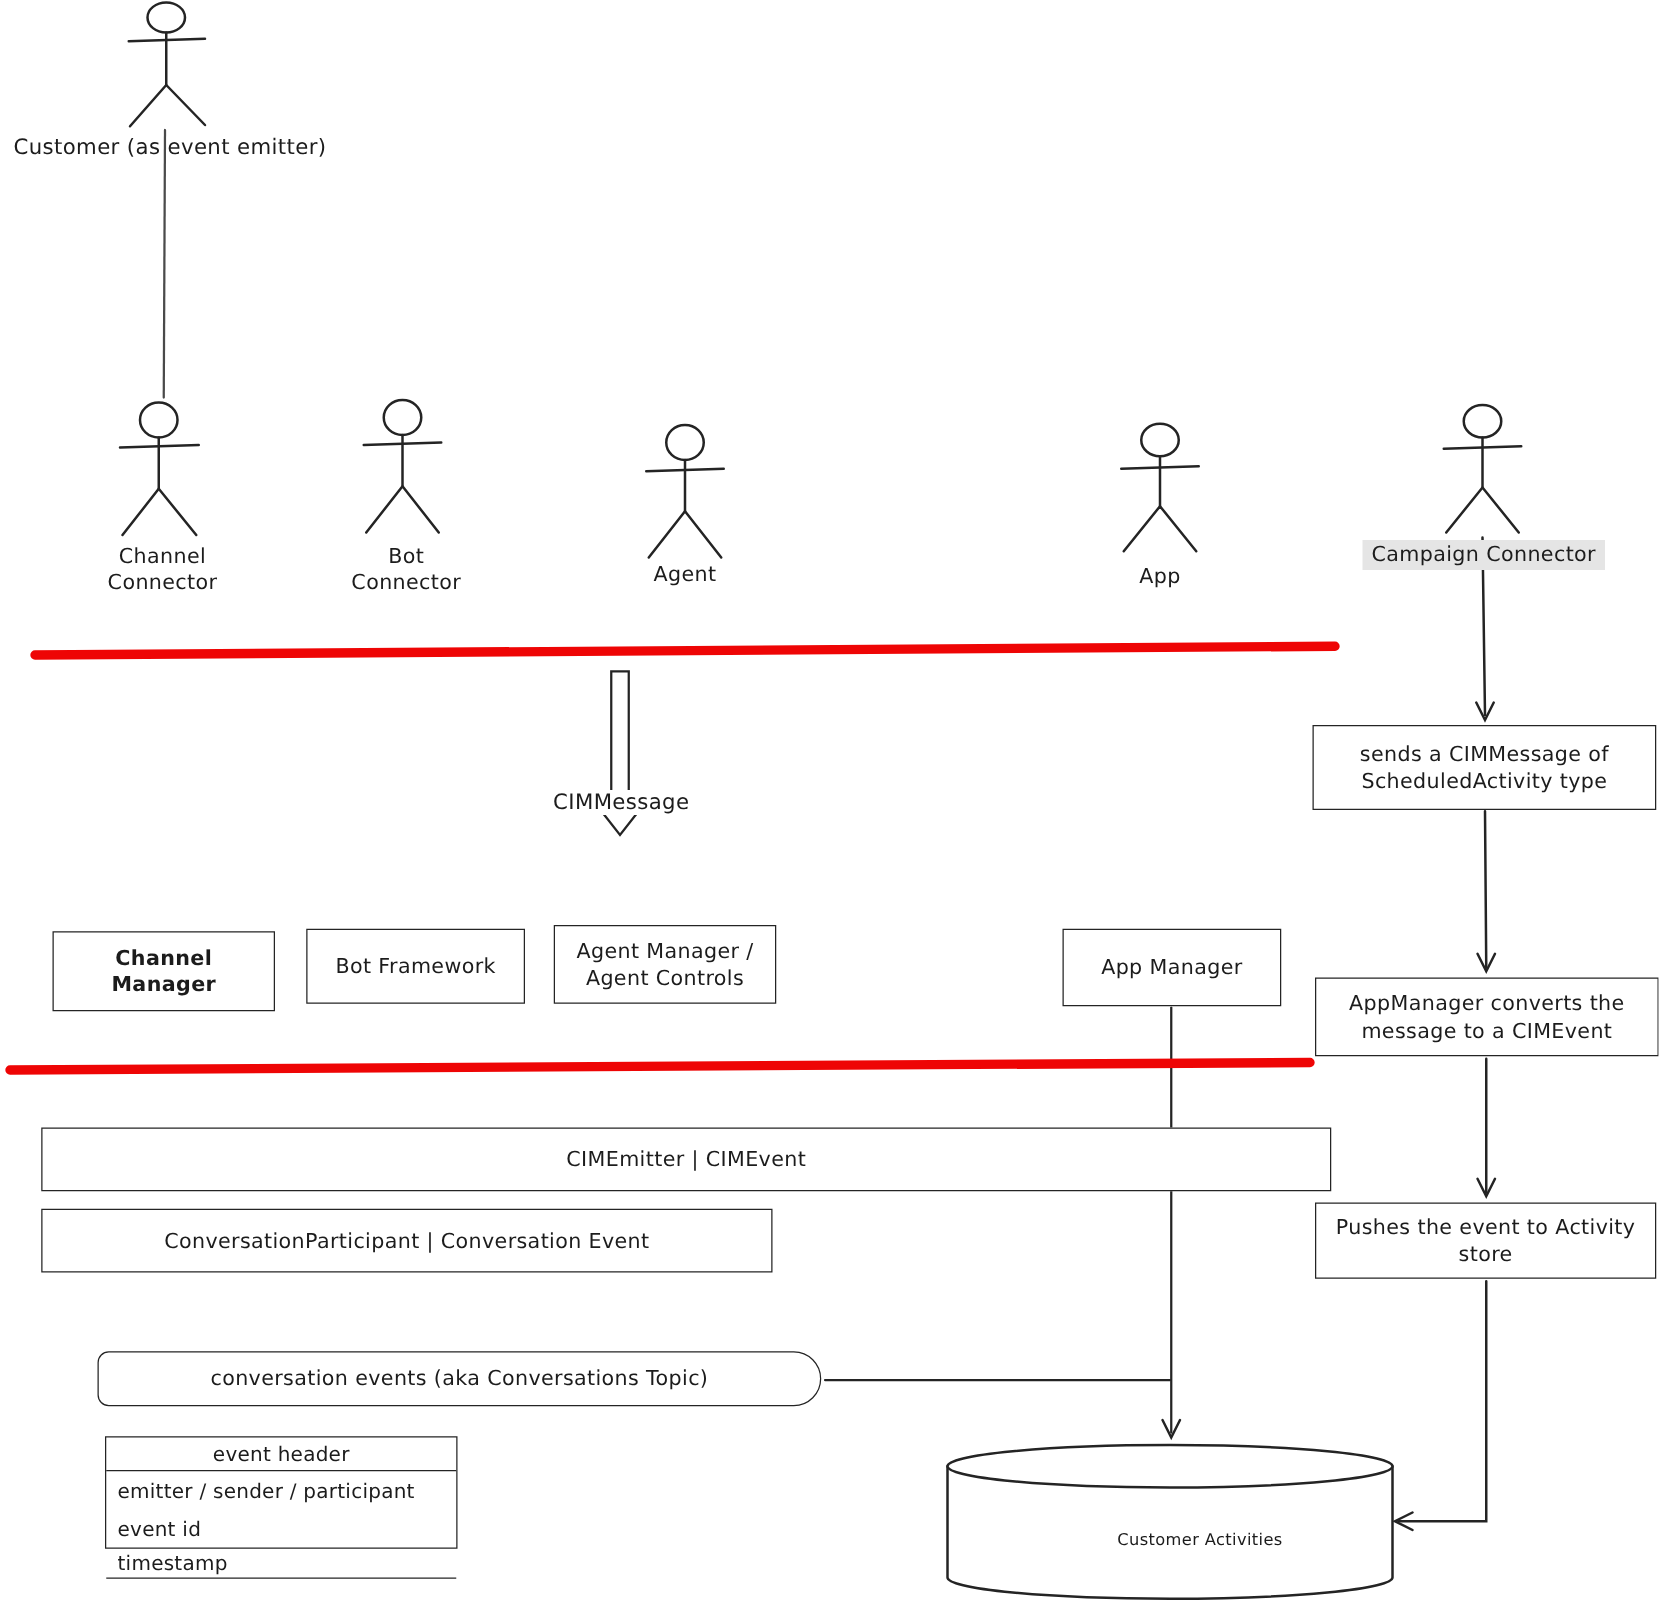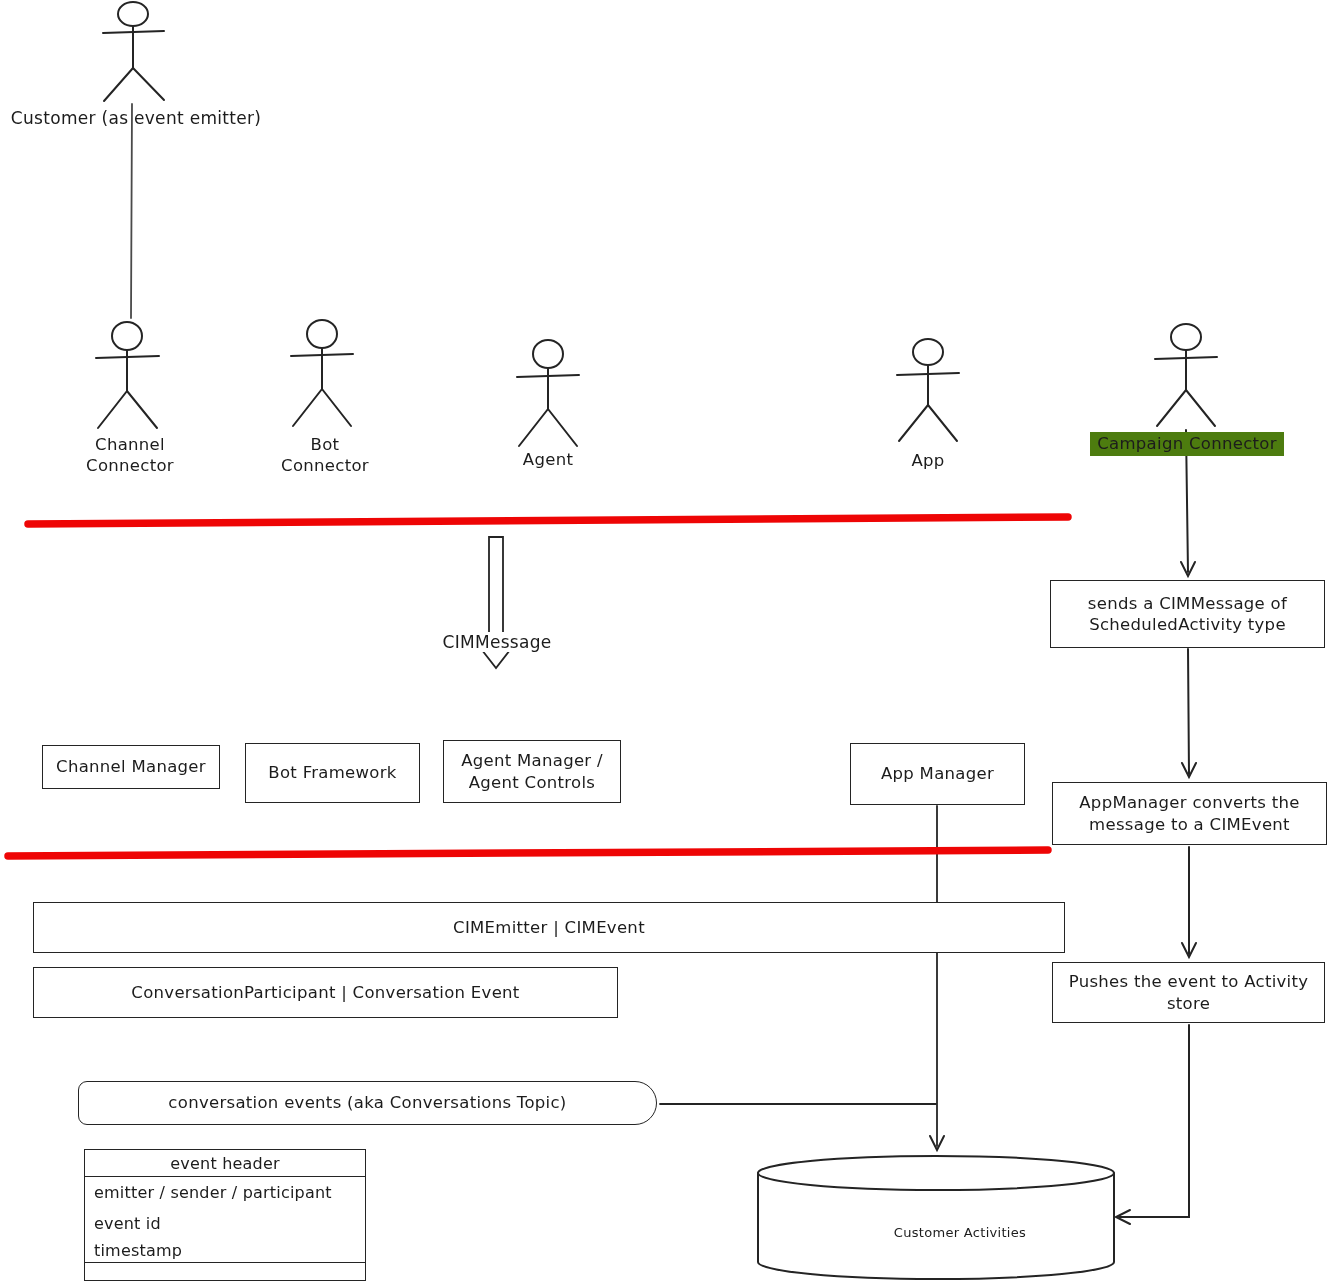--- a/index.html
+++ b/index.html
@@ -105,41 +105,41 @@
       <path d="M758,1173 L758,1262 A178,17 0 0 0 1114,1262 L1114,1173" fill="#ffffff"></path>
       <ellipse cx="936" cy="1173" rx="178" ry="17" fill="#ffffff"></ellipse>
     </g>
   </svg>
 
   <div class="lbl" style="left:2px;top:106px;width:268px;height:24px;font-size:17px;">Customer (as event emitter)</div>
   <div class="lbl" style="left:85px;top:430px;width:90px;height:50px;">Channel Connector</div>
   <div class="lbl" style="left:280px;top:430px;width:90px;height:50px;">Bot Connector</div>
   <div class="lbl" style="left:508px;top:448px;width:80px;height:24px;">Agent</div>
   <div class="lbl" style="left:888px;top:449px;width:80px;height:24px;">App</div>
-  <div class="lbl" style="left:1090px;top:432px;width:194px;height:24px;background:#4d7c0f;">Campaign Connector</div>
+  <div class="lbl" style="left:1090px;top:432px;width:194px;height:24px;background:#e5e5e5;">Campaign Connector</div>
 
   <div class="cim-lbl" style="left:420px;top:592px;width:154px;">
     <span>CIMMessage</span>
   </div>
 
-  <div class="box" style="left:42px;top:745px;width:178px;height:44px;">Channel Manager</div>
+  <div class="box" style="left:42px;top:745px;width:178px;height:64px;font-weight:bold;">Channel Manager</div>
   <div class="box" style="left:245px;top:743px;width:175px;height:60px;">Bot Framework</div>
   <div class="box" style="left:850px;top:743px;width:175px;height:62px;">App Manager</div>
   <div class="box" style="left:443px;top:740px;width:178px;height:63px;">Agent Manager / Agent Controls</div>
 
   <div class="box" style="left:1050px;top:580px;width:275px;height:68px;">sends a CIMMessage of ScheduledActivity type</div>
   <div class="box" style="left:1052px;top:782px;width:275px;height:63px;">AppManager converts the message to a CIMEvent</div>
   <div class="box" style="left:1052px;top:962px;width:273px;height:61px;">Pushes the event to Activity store</div>
 
   <div class="box" style="left:33px;top:902px;width:1032px;height:51px;">CIMEmitter | CIMEvent</div>
   <div class="box" style="left:33px;top:967px;width:585px;height:51px;">ConversationParticipant | Conversation Event</div>
 
   <div class="box pill" style="left:78px;top:1081px;width:579px;height:44px;">conversation events (aka Conversations Topic)</div>
 
-  <div class="tbl" style="left:84px;top:1149px;width:282px;height:132px;">
+  <div class="tbl" style="left:84px;top:1149px;width:282px;height:90px;">
     <div class="hd">event header</div>
     <div class="rw" style="height:31px;">emitter / sender / participant</div>
     <div class="rw" style="height:30px;">event id</div>
     <div class="rw" style="height:25px;border-bottom:1.7px solid #242424;">timestamp</div>
   </div>
 
 
   <div class="lbl" style="left:820px;top:1220px;width:280px;height:26px;font-size:13px;">Customer Activities</div>
 
 </div>

